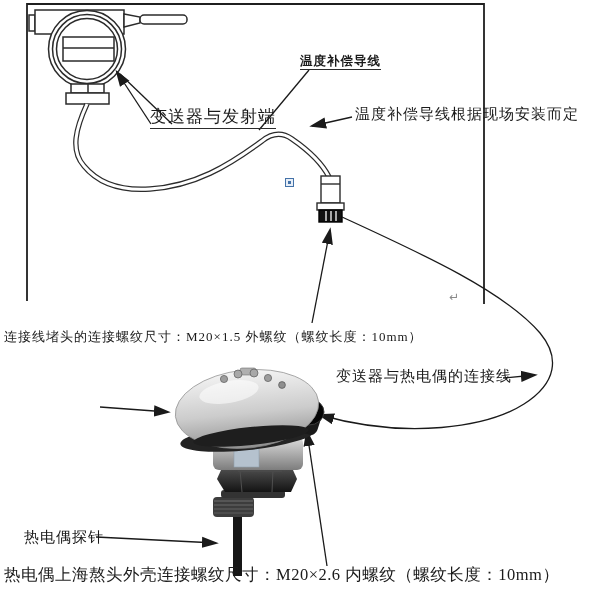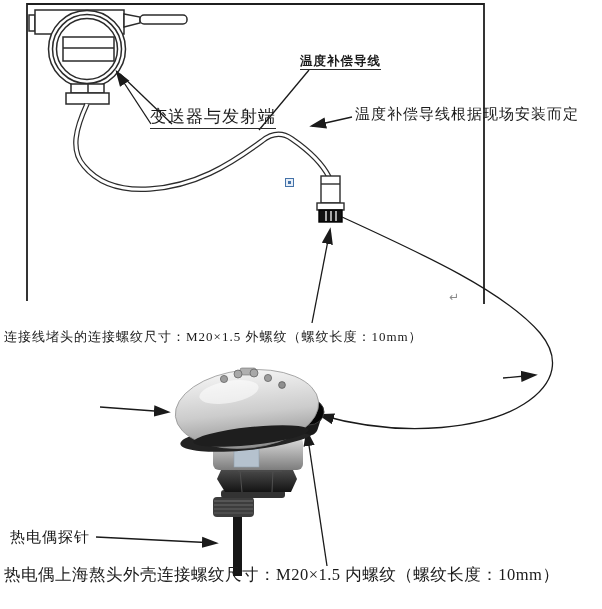--- a/index.html
+++ b/index.html
@@ -135,23 +135,24 @@
   </svg>
 
   <div class="label lbl-small" style="left:300px;top:54px;">温度补偿导线</div>
 
   <div class="label" id="transmitter-label" style="left:150px;top:107px;">变送器与发射端</div>
 
   <div class="label lbl-med" style="left:355px;top:106px;">温度补偿导线根据现场安装而定</div>
 
   <div class="label lbl-note" style="left:4px;top:330px;">连接线堵头的连接螺纹尺寸：M20×1.5 外螺纹（螺纹长度：10mm）</div>
 
+  <div class="label lbl-med" style="left:336px;top:368px;">变送器与热电偶的连接线</div>
 
 
-  <div class="label lbl-med" style="left:10px;top:529px;">热电偶探针</div>
+  <div class="label lbl-med" style="left:24px;top:529px;">热电偶探针</div>
 
-  <div class="label lbl-note2" style="left:4px;top:566px;">热电偶上海熬头外壳连接螺纹尺寸：M20×1.5 内螺纹（螺纹长度：10mm）</div>
+  <div class="label lbl-note2" style="left:4px;top:566px;">热电偶上海熬头外壳连接螺纹尺寸：M20×2.6 内螺纹（螺纹长度：10mm）</div>
 
   <div id="embedded-object-icon"></div>
 
   <div id="paragraph-mark">↵</div>
 
 </div>
 
 </body></html>

